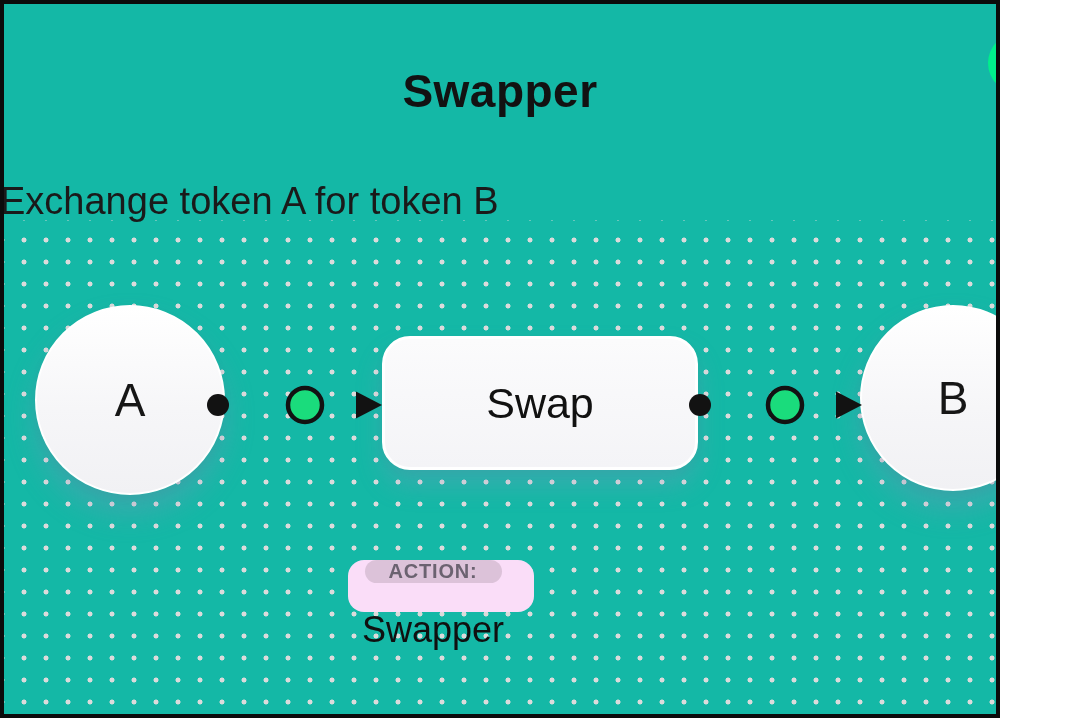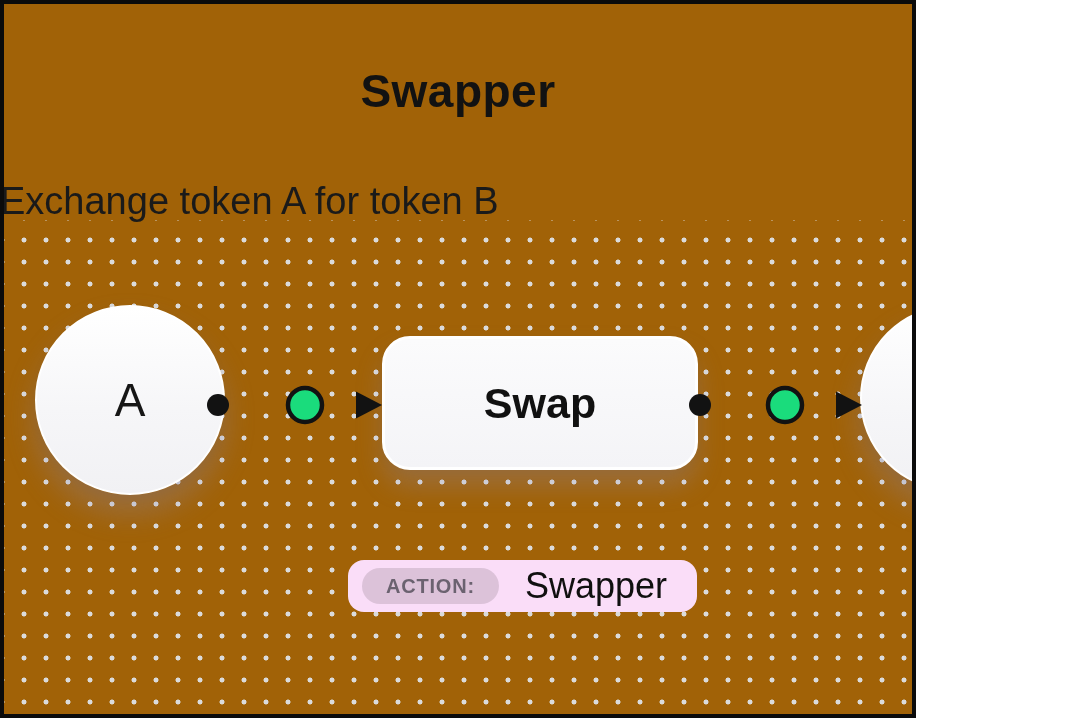--- a/index.html
+++ b/index.html
@@ -1,22 +1,21 @@
 <!DOCTYPE html>
 <html><head>
 <meta charset="utf-8">
 <style>
   html,body{margin:0;padding:0;background:#ffffff;}
   body{font-family:"Liberation Sans","DejaVu Sans",sans-serif;}
   .frame{
     position:relative;
-    width:880px;height:718px;
-    background:#a16207;
+    width:1000px;height:718px;
+    background:#14b8a6;
     overflow:hidden;
-    padding-left:36px;
   }
   .frame-border{
     position:absolute;inset:0;
     box-shadow:inset 0 0 0 4px #0B0B0B;
     pointer-events:none;
     z-index:50;
   }
   
   .dots{
     position:absolute;left:4px;right:4px;top:220px;bottom:4px;
@@ -63,37 +62,38 @@
     position:absolute;left:382px;top:336px;width:316px;height:134px;
     border-radius:28px;
     background:linear-gradient(180deg,#FBFBFC 0%,#F4F4F7 100%);
     border:3px solid #FFFFFF;
     box-sizing:border-box;
     box-shadow:0 16px 26px rgba(145,145,195,0.28),0 4px 10px rgba(0,0,0,0.04);
     display:flex;align-items:center;justify-content:center;
     z-index:3;
   }
   .swap-label{
-    font-size:43px;font-weight:700;color:#111111;
+    font-size:43px;font-weight:400;color:#111111;
   }
   .connector{
     position:absolute;width:195px;height:64px;
     z-index:4;
   }
   .connector-left{left:198px;top:373px;}
   .connector-right{left:680px;top:373px;}
   .action-badge{
     position:absolute;left:348px;top:560px;
     height:52px;
     border-radius:16px;
     background:#FADDF8;
     display:flex;align-items:center;
     padding:0 30px 0 14px;
     gap:26px;
     z-index:5;
+    flex-direction:column;
   }
   .action-pill{
     display:flex;align-items:center;justify-content:center;
     height:36px;
     padding:0 24px;
     border-radius:18px;
     background:#DCC2D9;
     font-size:20px;font-weight:600;color:#6B6270;
     letter-spacing:0.8px;
   }

